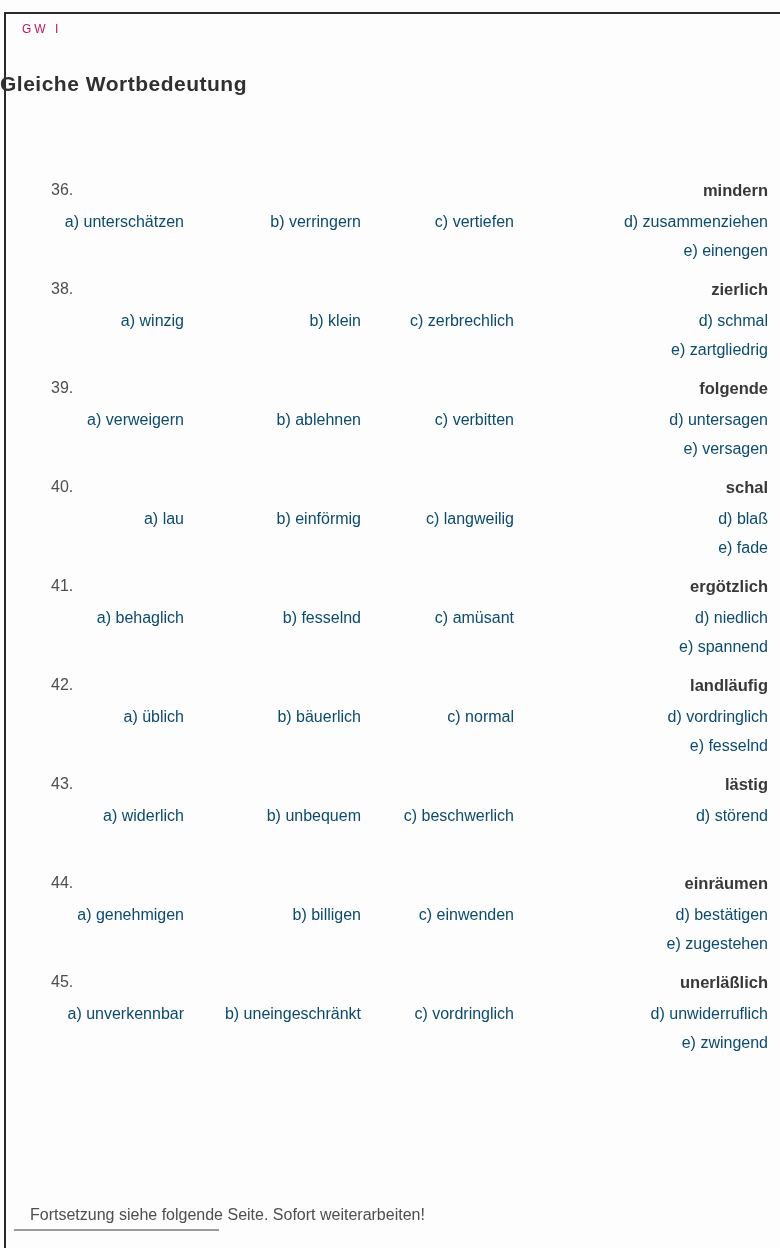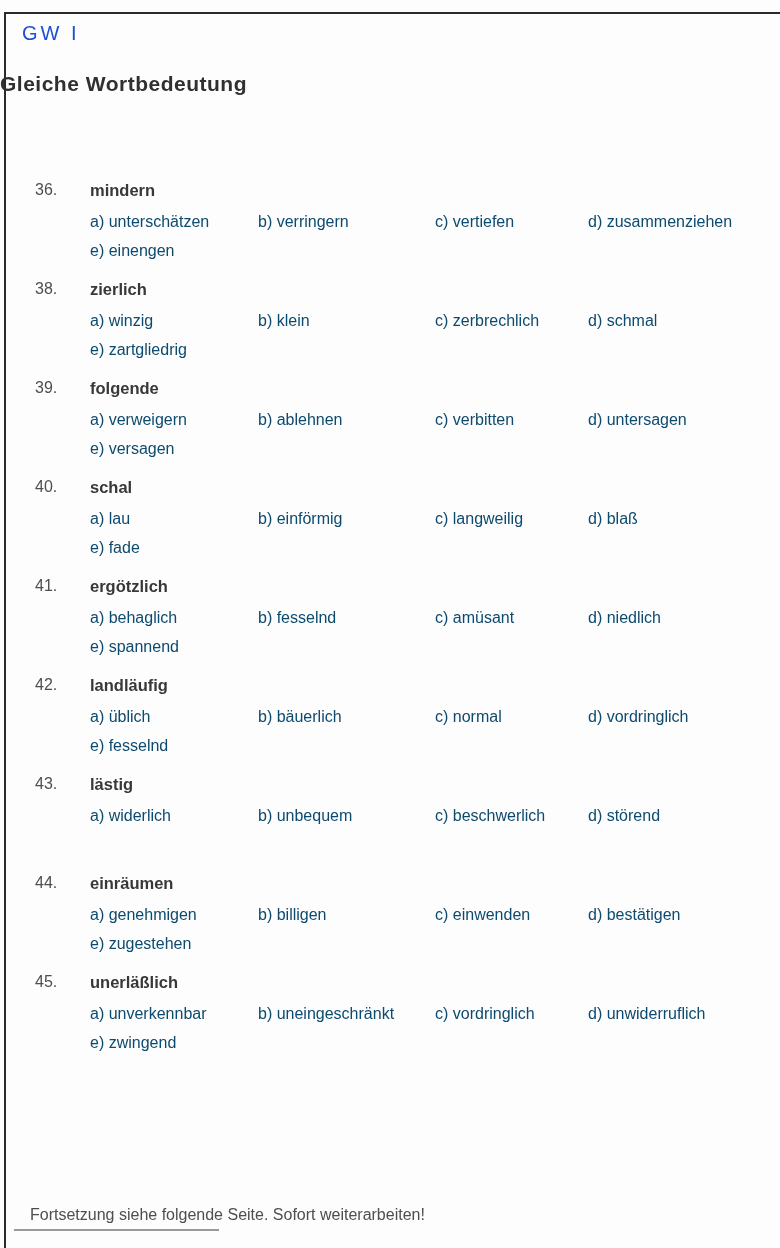--- a/index.html
+++ b/index.html
@@ -37,56 +37,56 @@
     top: 1229px;
     left: 14px;
     width: 205px;
     height: 2px;
     background: #9a9a9a;
   }
   .gw-label {
     position: absolute;
     top: 22px;
     left: 22px;
-    font-size: 20px;
+    font-size: 12px;
     letter-spacing: 3px;
-    color: #1d4ed8;
+    color: #be185d;
   }
   .title {
     position: absolute;
     top: 72px;
     left: 0;
     width: 100%;
     margin: 0;
     font-size: 21px;
     font-weight: bold;
     letter-spacing: 0.5px;
     color: #303030;
   }
   .questions {
     position: absolute;
     top: 180px;
-    left: 0;
+    left: 16px;
     right: 0;
+    text-align: right;
   }
   .question {
     position: relative;
     margin-bottom: 18px;
     min-height: 81px;
   }
   .qnum {
     position: absolute;
     left: 35px;
     top: 0;
     font-size: 16px;
     line-height: 20px;
     color: #4e4e4e;
   }
   .qbody {
-    margin-left: 90px;
     margin-right: 12px;
   }
   .headword {
     font-size: 16.5px;
     font-weight: bold;
     line-height: 20px;
     color: #383838;
   }
   .opts-row {
     display: flex;

